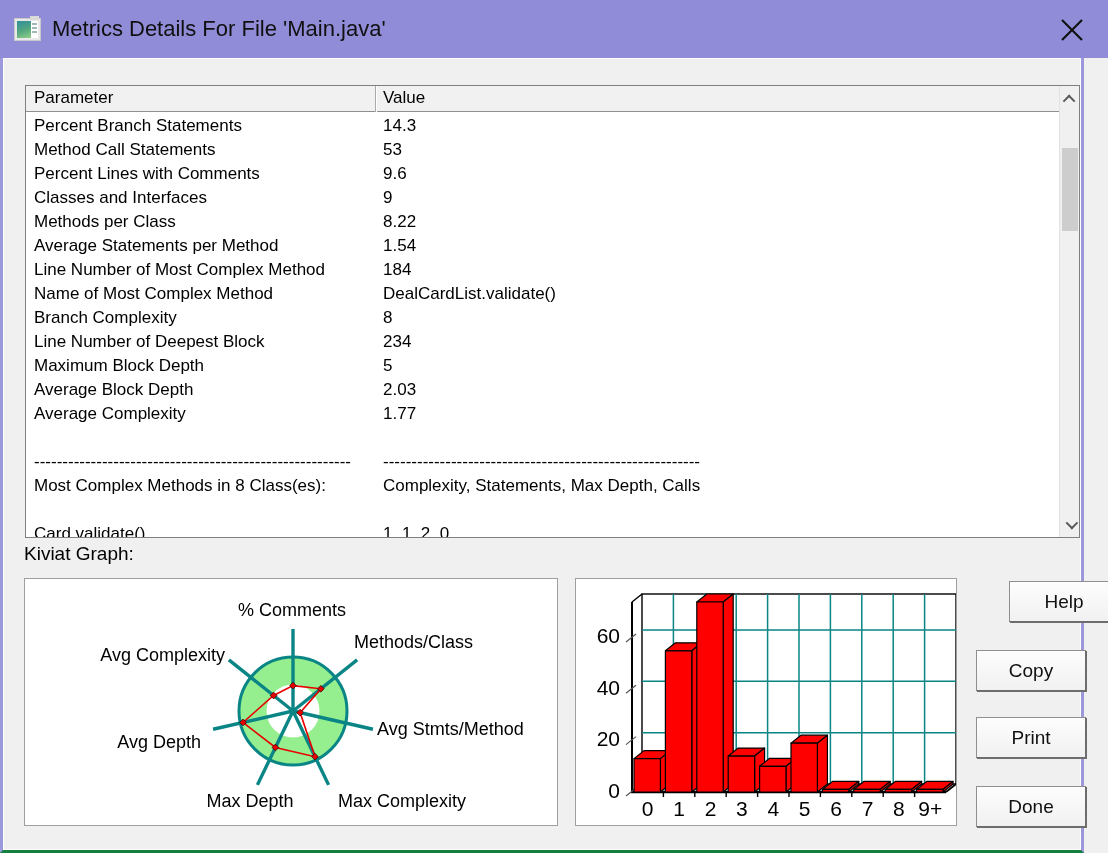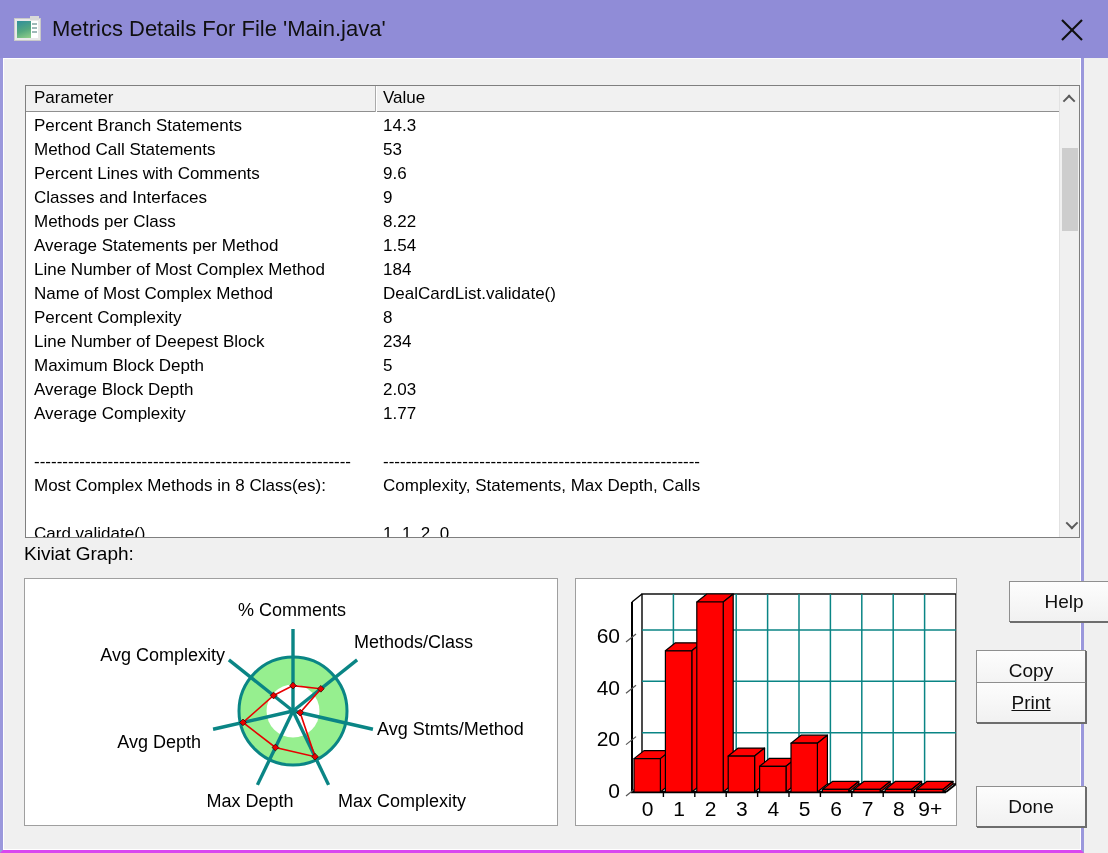--- a/index.html
+++ b/index.html
@@ -20,21 +20,21 @@
     background:linear-gradient(160deg,#2f8e9b 0%,#55a87f 55%,#93d08a 100%);}
   .app-icon .side{position:absolute;right:2px;top:2px;width:7px;height:17px;background:#ffffff;}
   .app-icon .side i{display:block;height:2px;margin:2px 1px 0 1px;background:#9fb9b9;}
   .title-text{margin-left:11px;font-size:22px;color:#101010;white-space:nowrap;}
   .close-btn{position:absolute;right:14px;top:8px;width:44px;height:44px;
     display:flex;align-items:center;justify-content:center;cursor:pointer;}
   
   .body-area{
     position:absolute;left:0;top:58px;width:1084px;height:795px;
     background:#f0f0f0;
-    border-left:3px solid #9b98dc;border-right:3px solid #9b98dc;border-bottom:3px solid #d946ef;
+    border-left:3px solid #9b98dc;border-right:3px solid #9b98dc;border-bottom:3px solid #15803d;
     box-shadow:inset 1px 1px 0 #ffffff, inset -1px -1px 0 #ffffff;
   }
   
   .table-panel{
     position:absolute;left:22px;top:27px;width:1055px;height:453px;
     background:#ffffff;border:1px solid #7f7f7f;overflow:hidden;
   }
   .t-header{position:absolute;left:0;top:0;right:20px;height:26px;
     background:#f1f1f1;border-bottom:1px solid #8f8f8f;font-size:17px;color:#000;}
   .t-header .h-p{position:absolute;left:8px;top:2px;}
@@ -63,21 +63,21 @@
   .chart-panel svg{display:block;width:100%;height:100%;}
   
   .side-btn{
     position:absolute;left:973px;width:110px;height:41px;
     background:linear-gradient(#fdfdfd,#f1f1f1);
     border:1px solid #8f8f8f;border-right-color:#6d6d6d;border-bottom-color:#6d6d6d;
     box-shadow:1px 1px 0 #6d6d6d;
     font-family:"Liberation Sans",sans-serif;font-size:19px;color:#101010;
     display:flex;align-items:center;justify-content:center;cursor:pointer;
   }
-  .btn-help{top:523px;margin-left:33px;} .btn-copy{top:592px;} .btn-print{top:624px;text-decoration:underline;} .btn-done{top:728px;}
+  .btn-help{top:523px;margin-left:33px;} .btn-copy{top:592px;} .btn-print{top:659px;} .btn-done{top:728px;}
 </style>
 </head>
 <body>
 
 <div class="dialog">
 
   <div class="titlebar">
     <div class="app-icon">
       <span class="tab"></span>
         <span class="pane"></span>
@@ -131,21 +131,21 @@
           </div>
           <div class="t-row" style="top: 146px;">
             <span class="c-p">Line Number of Most Complex Method</span>
             <span class="c-v">184</span>
           </div>
           <div class="t-row" style="top: 170px;">
             <span class="c-p">Name of Most Complex Method</span>
             <span class="c-v">DealCardList.validate()</span>
           </div>
           <div class="t-row" style="top: 194px;">
-            <span class="c-p">Percent Complexity</span>
+            <span class="c-p">Branch Complexity</span>
             <span class="c-v">8</span>
           </div>
           <div class="t-row" style="top: 218px;">
             <span class="c-p">Line Number of Deepest Block</span>
             <span class="c-v">234</span>
           </div>
           <div class="t-row" style="top: 242px;">
             <span class="c-p">Maximum Block Depth</span>
             <span class="c-v">5</span>
           </div>

